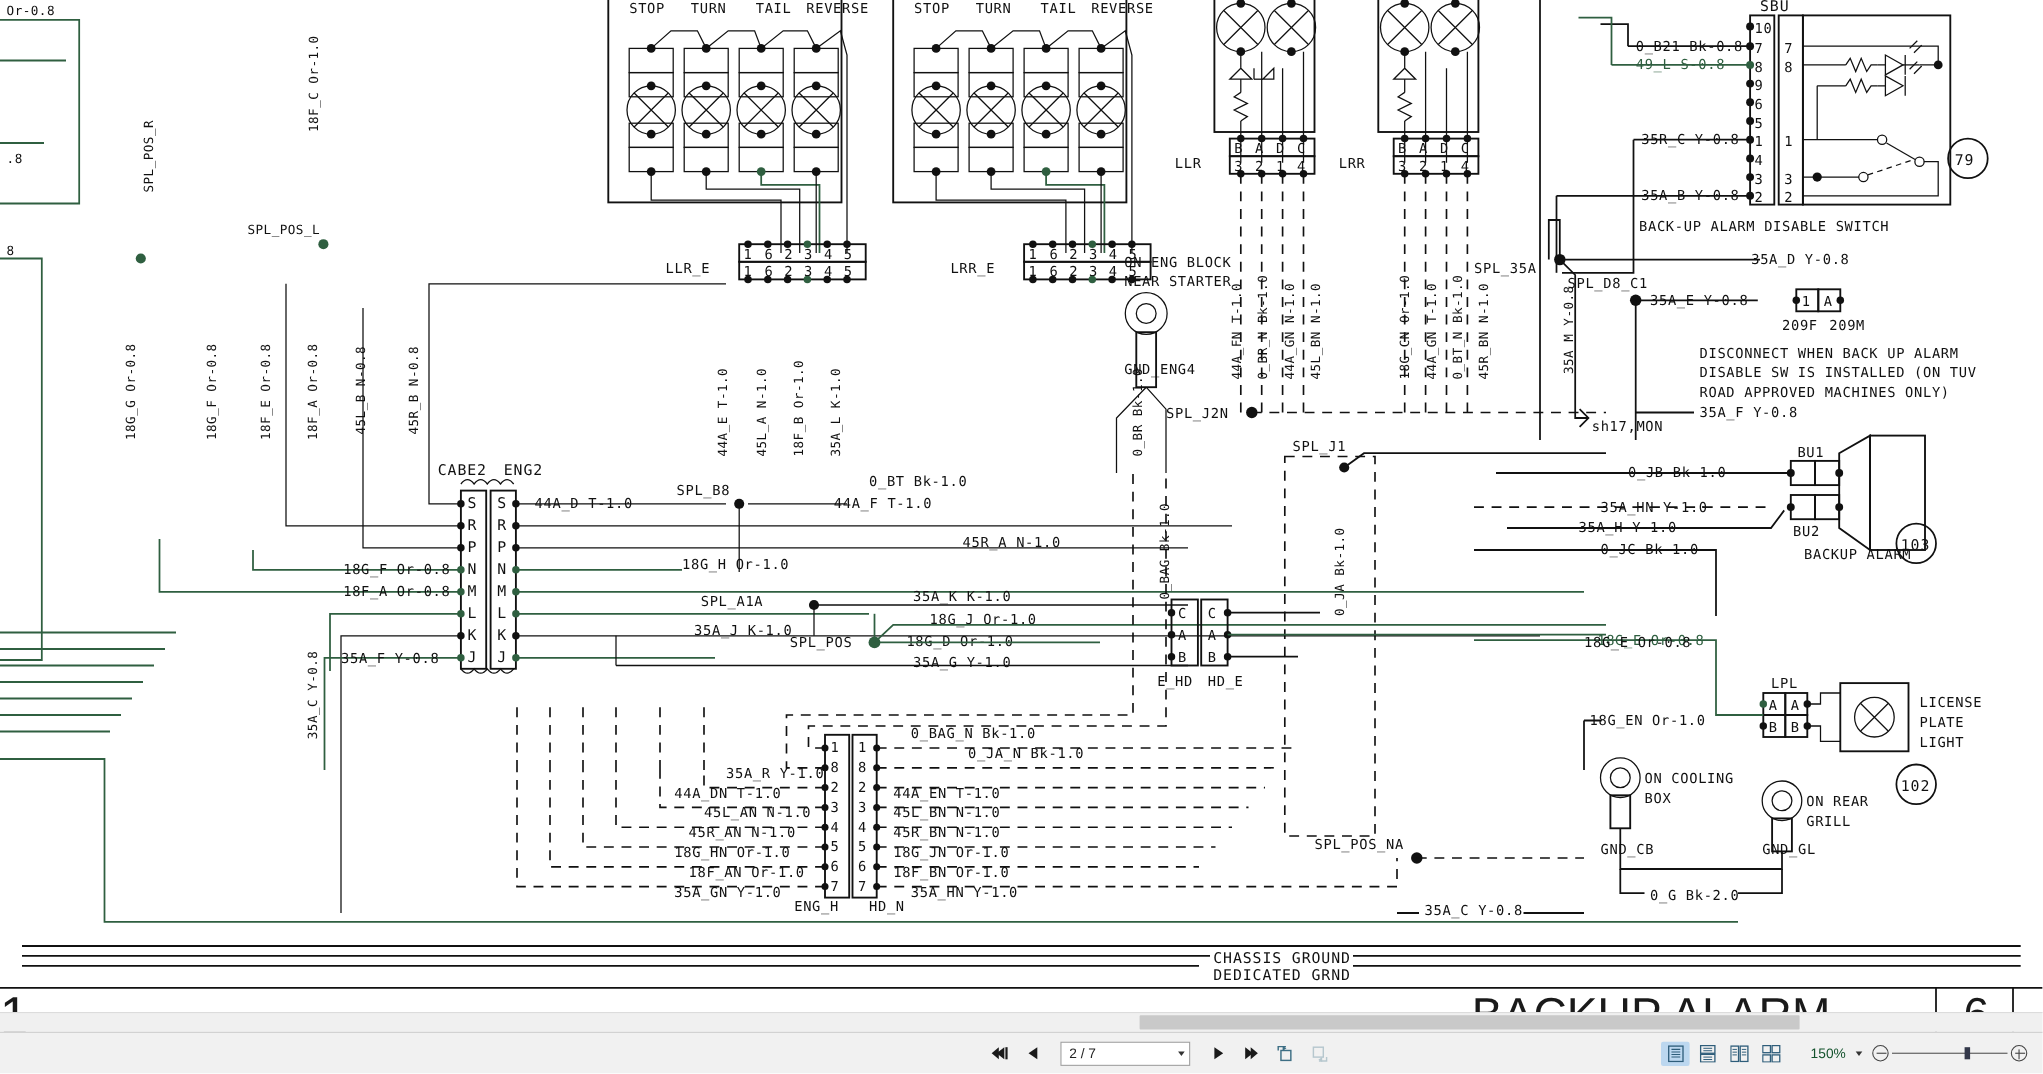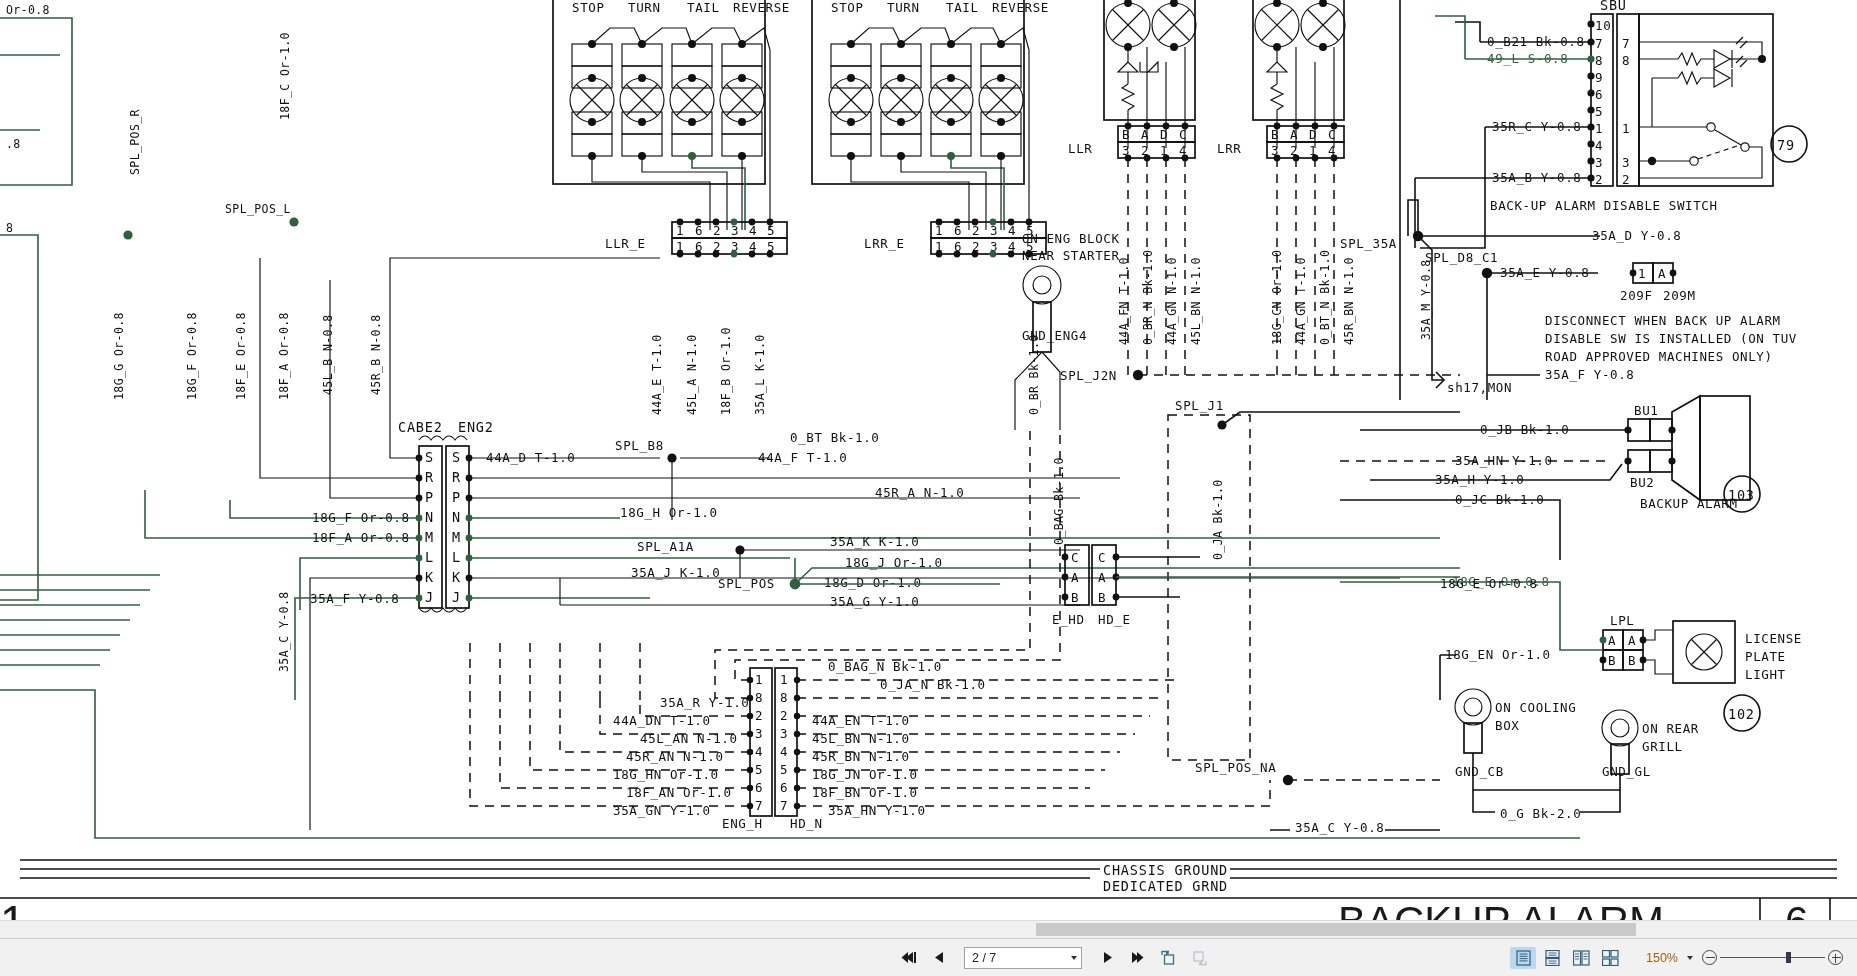--- a/index.html
+++ b/index.html
@@ -47,21 +47,21 @@
   }
   .navbtn svg { display:block; }
   .pagebox {
     width:118px; height:22px; background:#fff; border:1px solid #a0a0a0;
     display:flex; align-items:center; padding:0 4px 0 7px; margin:0 6px;
     font-size:12.5px; color:#222; font-family:"Liberation Sans", sans-serif;
   }
   .pagebox .pv { flex:1; }
   .pagebox .caret { width:0;height:0;border-left:3.5px solid transparent;border-right:3.5px solid transparent;border-top:4px solid #333; }
   .toolicon { width:24px; height:22px; display:flex;align-items:center;justify-content:center;cursor:pointer;}
-  .zoomlabel { font-size:12.5px; color:#a16207; margin-left:10px; margin-right:2px; min-width:42px; text-align:right;}
+  .zoomlabel { font-size:12.5px; color:#14532d; margin-left:10px; margin-right:2px; min-width:42px; text-align:right;}
   .minicaret { width:0;height:0;border-left:3.5px solid transparent;border-right:3.5px solid transparent;border-top:4px solid #333; margin:0 6px 0 4px;}
   .viewmode { width:26px;height:22px;display:flex;align-items:center;justify-content:center;cursor:pointer;border-radius:2px;}
   .viewmode.active { background:#bcd7ef; }
   .zslider { display:flex; align-items:center; gap:0; }
   .ztrack { width:105px; height:1px; background:#555; position:relative; }
   .zthumb { position:absolute; left:66px; top:-5px; width:5px; height:11px; background:#33384a; }
   .circbtn { width:15px;height:15px;border:1.3px solid #444;border-radius:50%;position:relative;cursor:pointer;}
   .circbtn:before{content:"";position:absolute;left:3px;top:6.1px;width:9px;height:1.3px;background:#444;}
   .circbtn.plus:after{content:"";position:absolute;left:6.1px;top:3px;width:1.3px;height:9px;background:#444;}
 

